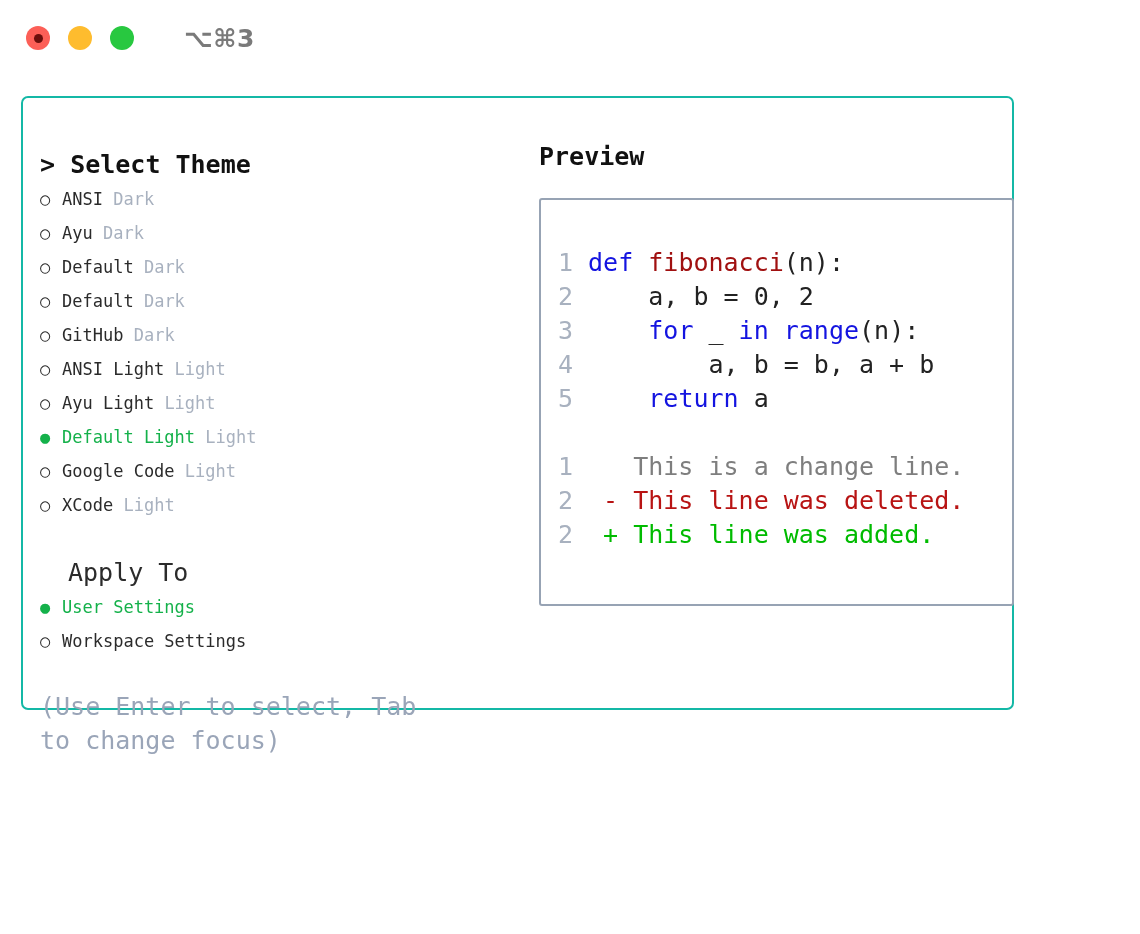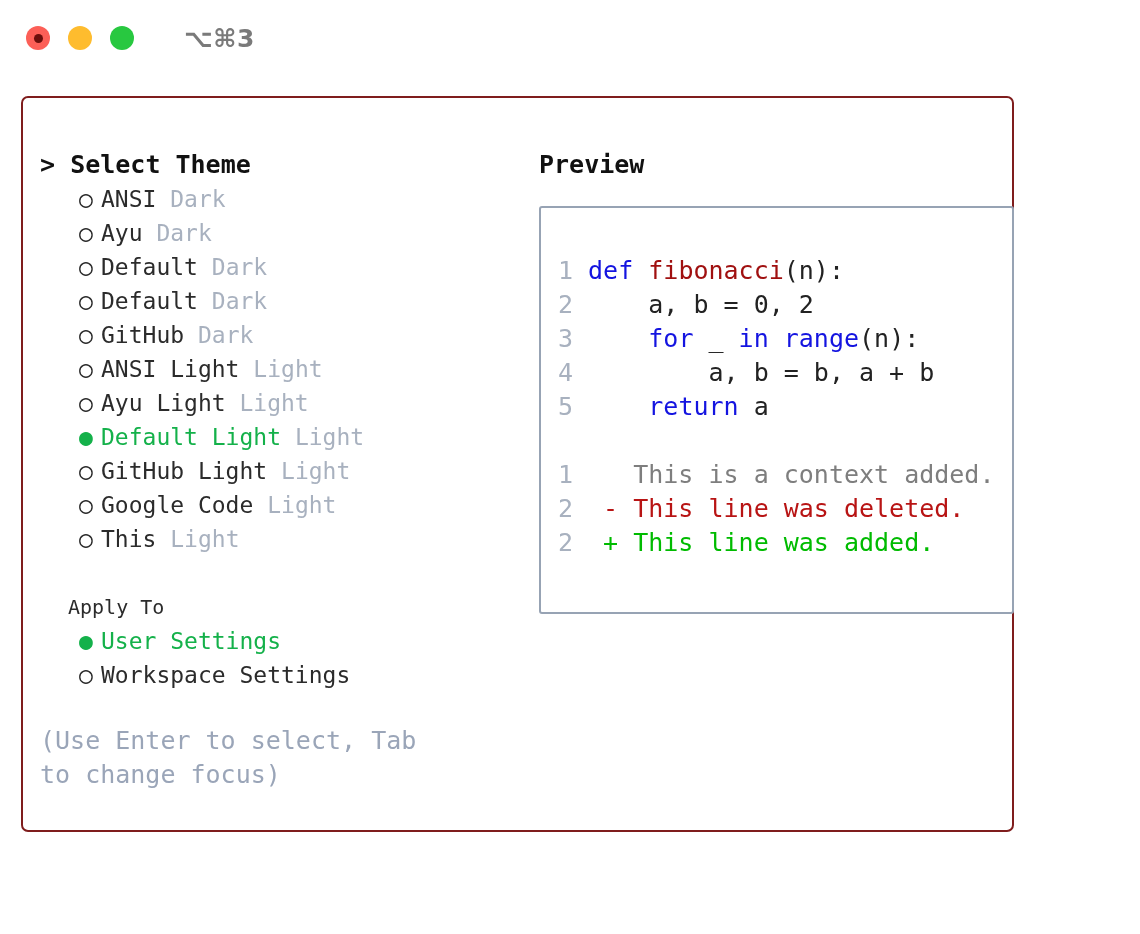--- a/index.html
+++ b/index.html
@@ -64,22 +64,22 @@
     letter-spacing: 0.5px;
     font-family: "DejaVu Sans", "Liberation Sans", sans-serif;
   }
 
   
   .panel {
     position: absolute;
     left: 21px;
     top: 96px;
     width: 993px;
-    height: 736px;
-    border: 2px solid #7f1d1d;
+    height: 614px;
+    border: 2px solid #14b8a6;
     border-radius: 7px;
     box-sizing: border-box;
     background: #ffffff;
   }
 
   .columns {
     position: absolute;
     left: 0; top: 0;
     width: 100%; height: 100%;
   }
@@ -95,59 +95,58 @@
   .list-header {
     font-size: 25px;
     font-weight: 700;
     color: #111111;
     line-height: 34px;
     white-space: pre;
   }
   .list-header .caret { color: #111111; }
 
   .opt-row {
-    font-size: 23px;
+    font-size: 17px;
     line-height: 34px;
     color: #2b2b2b;
     white-space: pre;
     display: block;
-    margin-left: 39px;
   }
   .opt-row .marker {
     display: inline-block;
     width: 22px;
     color: #2b2b2b;
   }
   .opt-row .marker.filled { color: #14b14a; }
   .opt-row .label { color: #2b2b2b; }
   .opt-row.selected .label { color: #14b14a; }
   .opt-row .suffix { color: #a8b1bf; }
 
   .section-label {
-    font-size: 20px;
+    font-size: 25px;
     line-height: 34px;
     color: #2b2b2b;
     white-space: pre;
     padding-left: 28px;
     margin-top: 34px;
   }
 
   .hint {
     font-size: 25px;
     line-height: 34px;
     color: #9aa5b8;
     width: 410px;
     margin-top: 32px;
   }
 
   
   .right-col {
     position: absolute;
     left: 479px;
-    top: 50px;
+    top: 42px;
     width: 490px;
     padding-left: 37px;
   }
   .preview-title {
     font-size: 25px;
     font-weight: 700;
     color: #111111;
     line-height: 34px;
   }
   .preview-box {
@@ -207,23 +206,22 @@
         <div class="list-header"><span class="caret">&gt;</span> <span>Select Theme</span></div>
         <div id="theme-list">
             <div class="opt-row"><span class="marker">○</span><span class="label">ANSI</span> <span class="suffix">Dark</span></div>
             <div class="opt-row"><span class="marker">○</span><span class="label">Ayu</span> <span class="suffix">Dark</span></div>
             <div class="opt-row"><span class="marker">○</span><span class="label">Default</span> <span class="suffix">Dark</span></div>
             <div class="opt-row"><span class="marker">○</span><span class="label">Default</span> <span class="suffix">Dark</span></div>
             <div class="opt-row"><span class="marker">○</span><span class="label">GitHub</span> <span class="suffix">Dark</span></div>
             <div class="opt-row"><span class="marker">○</span><span class="label">ANSI Light</span> <span class="suffix">Light</span></div>
             <div class="opt-row"><span class="marker">○</span><span class="label">Ayu Light</span> <span class="suffix">Light</span></div>
             <div class="opt-row selected"><span class="marker filled">●</span><span class="label">Default Light</span> <span class="suffix">Light</span></div>
-            <div class="opt-row"><span class="marker">○</span><span class="label">GitHub Light</span> <span class="suffix">Light</span></div>
             <div class="opt-row"><span class="marker">○</span><span class="label">Google Code</span> <span class="suffix">Light</span></div>
-            <div class="opt-row"><span class="marker">○</span><span class="label">This</span> <span class="suffix">Light</span></div>
+            <div class="opt-row"><span class="marker">○</span><span class="label">XCode</span> <span class="suffix">Light</span></div>
           </div>
 
         <div class="section-label">Apply To</div>
         <div id="apply-list">
             <div class="opt-row selected"><span class="marker filled">●</span><span class="label">User Settings</span></div>
             <div class="opt-row"><span class="marker">○</span><span class="label">Workspace Settings</span></div>
           </div>
 
         <div class="hint">(Use Enter to select, Tab to change focus)</div>
       </div>
@@ -234,21 +232,21 @@
           <div class="code-area">
             <div id="code-lines">
                 <div class="code-line"><span class="ln">1</span> <span class="kw">def </span><span class="fn">fibonacci</span><span class="txt">(n):</span></div>
                 <div class="code-line"><span class="ln">2</span> <span class="txt">    a, b = 0, 2</span></div>
                 <div class="code-line"><span class="ln">3</span> <span class="txt">    </span><span class="kw">for</span><span class="txt"> _ </span><span class="kw">in</span><span class="txt"> </span><span class="kw">range</span><span class="txt">(n):</span></div>
                 <div class="code-line"><span class="ln">4</span> <span class="txt">        a, b = b, a + b</span></div>
                 <div class="code-line"><span class="ln">5</span> <span class="txt">    </span><span class="kw">return</span><span class="txt"> a</span></div>
               </div>
             <div class="blank-line"></div>
             <div id="diff-lines">
-                <div class="code-line"><span class="ln">1</span> <span class="ctx">   This is a context added.</span></div>
+                <div class="code-line"><span class="ln">1</span> <span class="ctx">   This is a change line.</span></div>
                 <div class="code-line"><span class="ln">2</span> <span class="del"> - This line was deleted.</span></div>
                 <div class="code-line"><span class="ln">2</span> <span class="add"> + This line was added.</span></div>
               </div>
           </div>
         </div>
       </div>
 
     </div>
   </div>
 </div>

